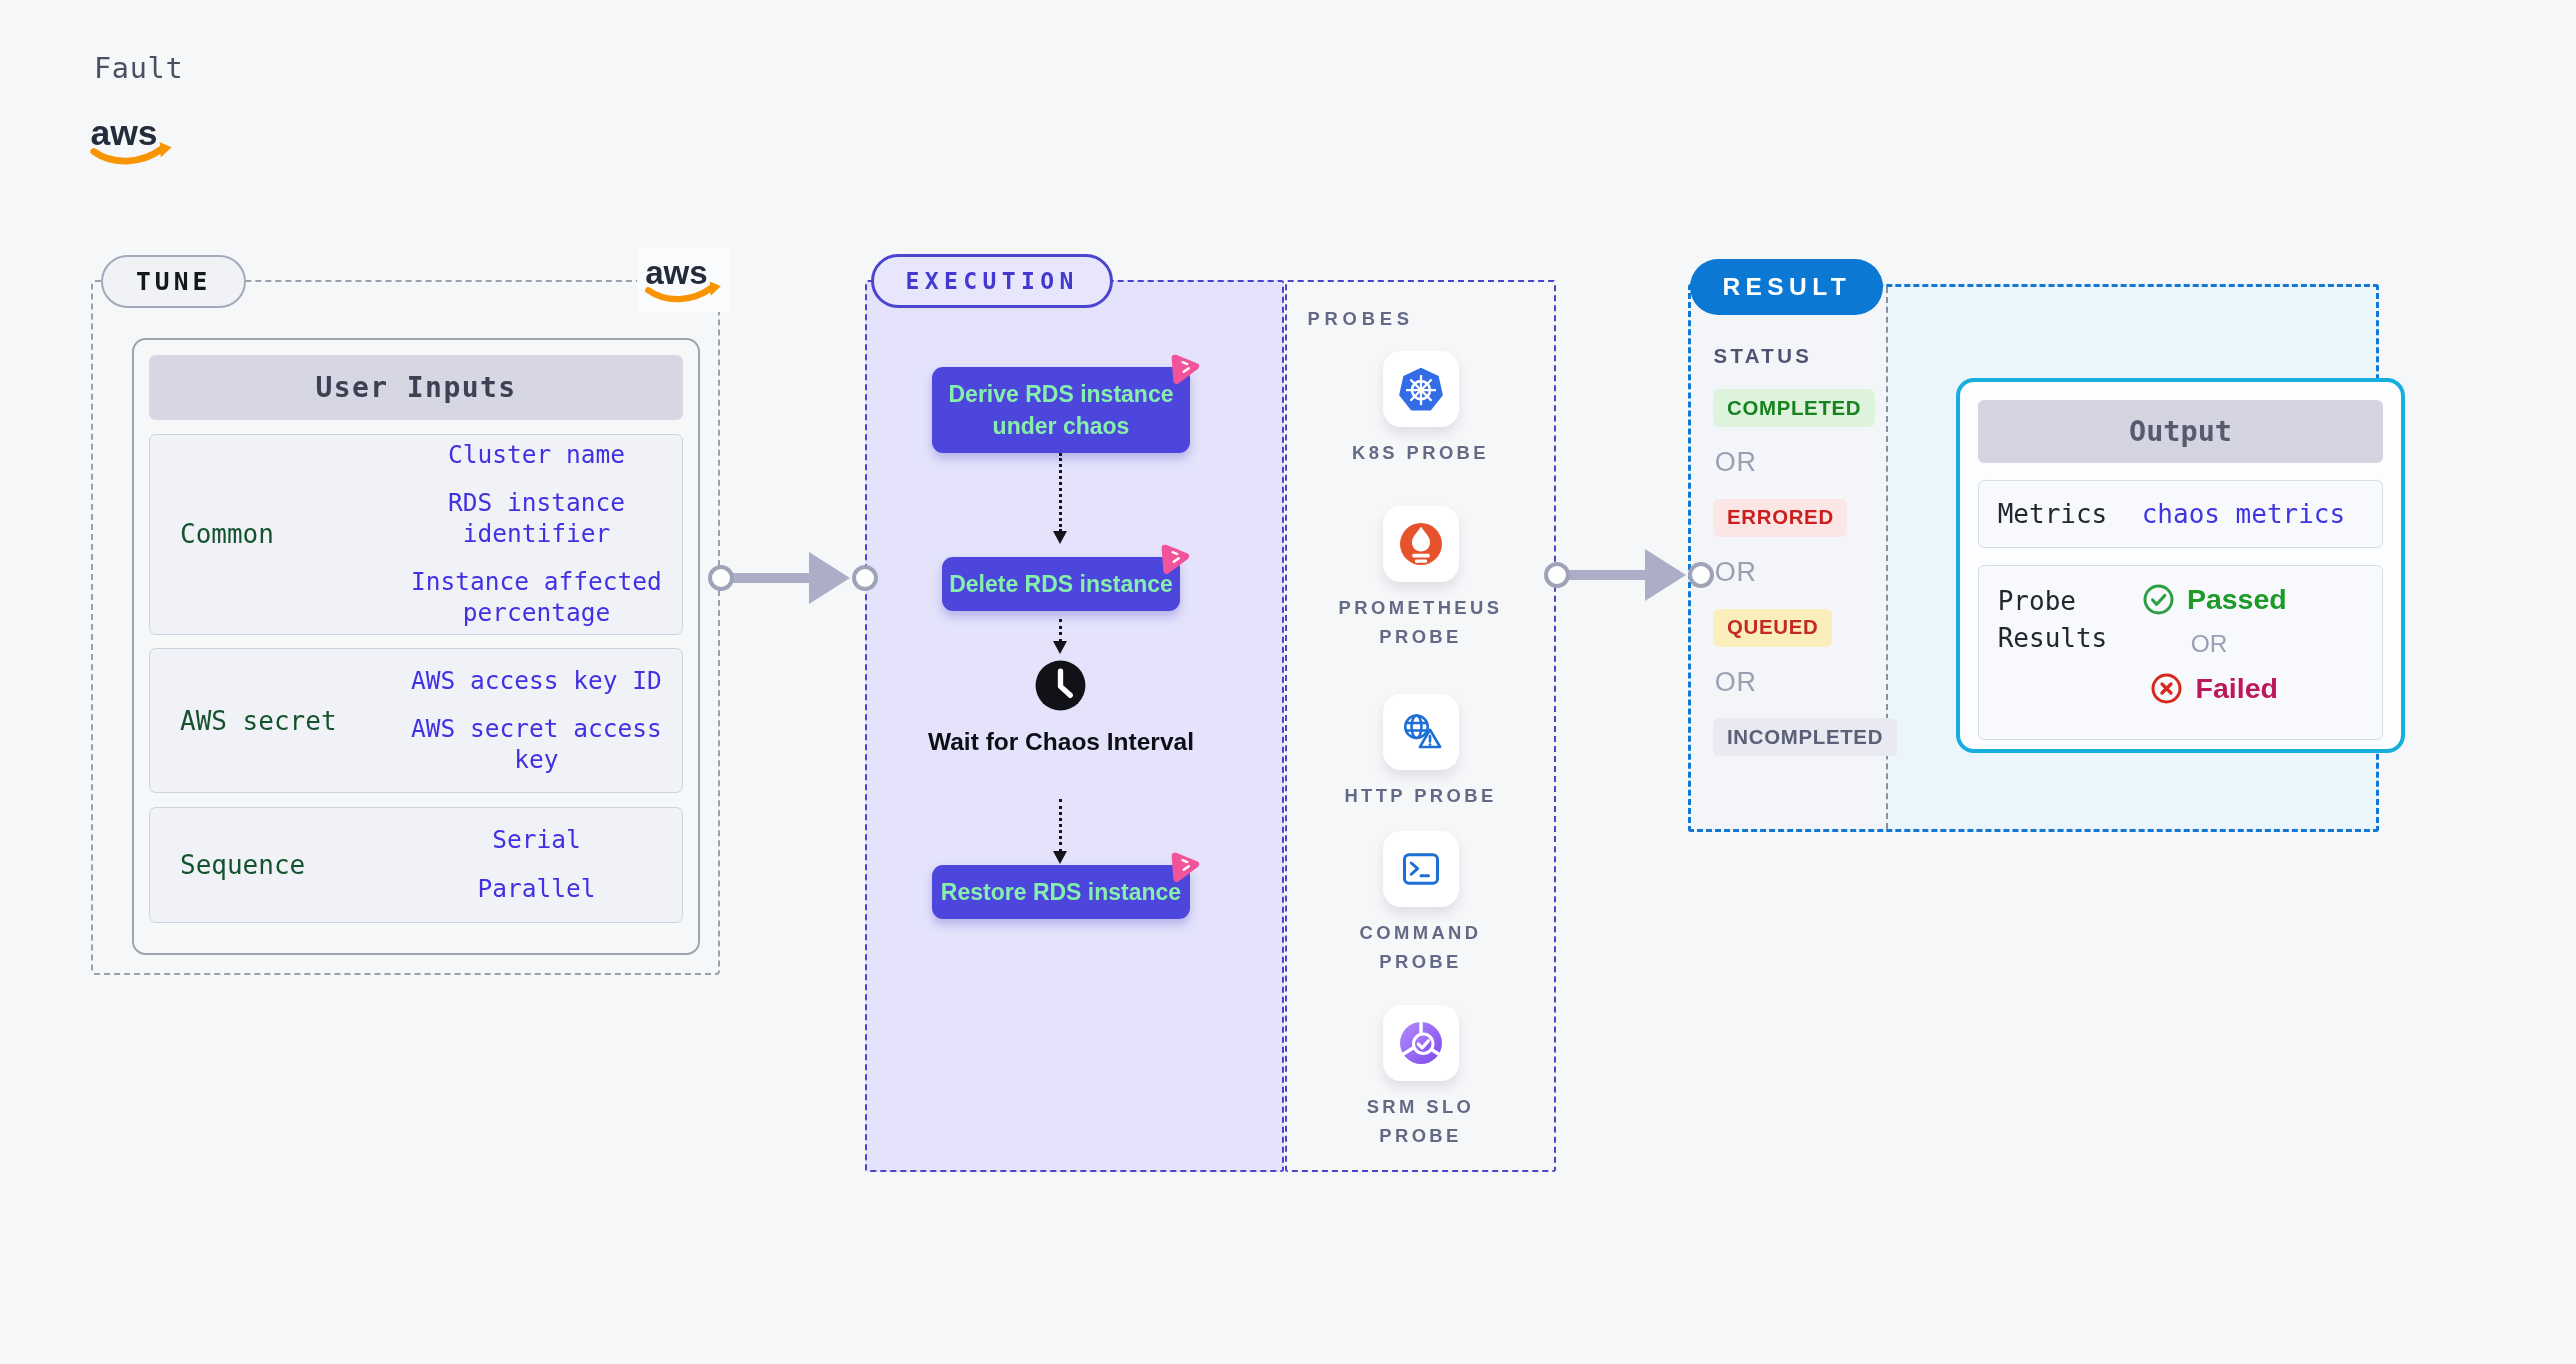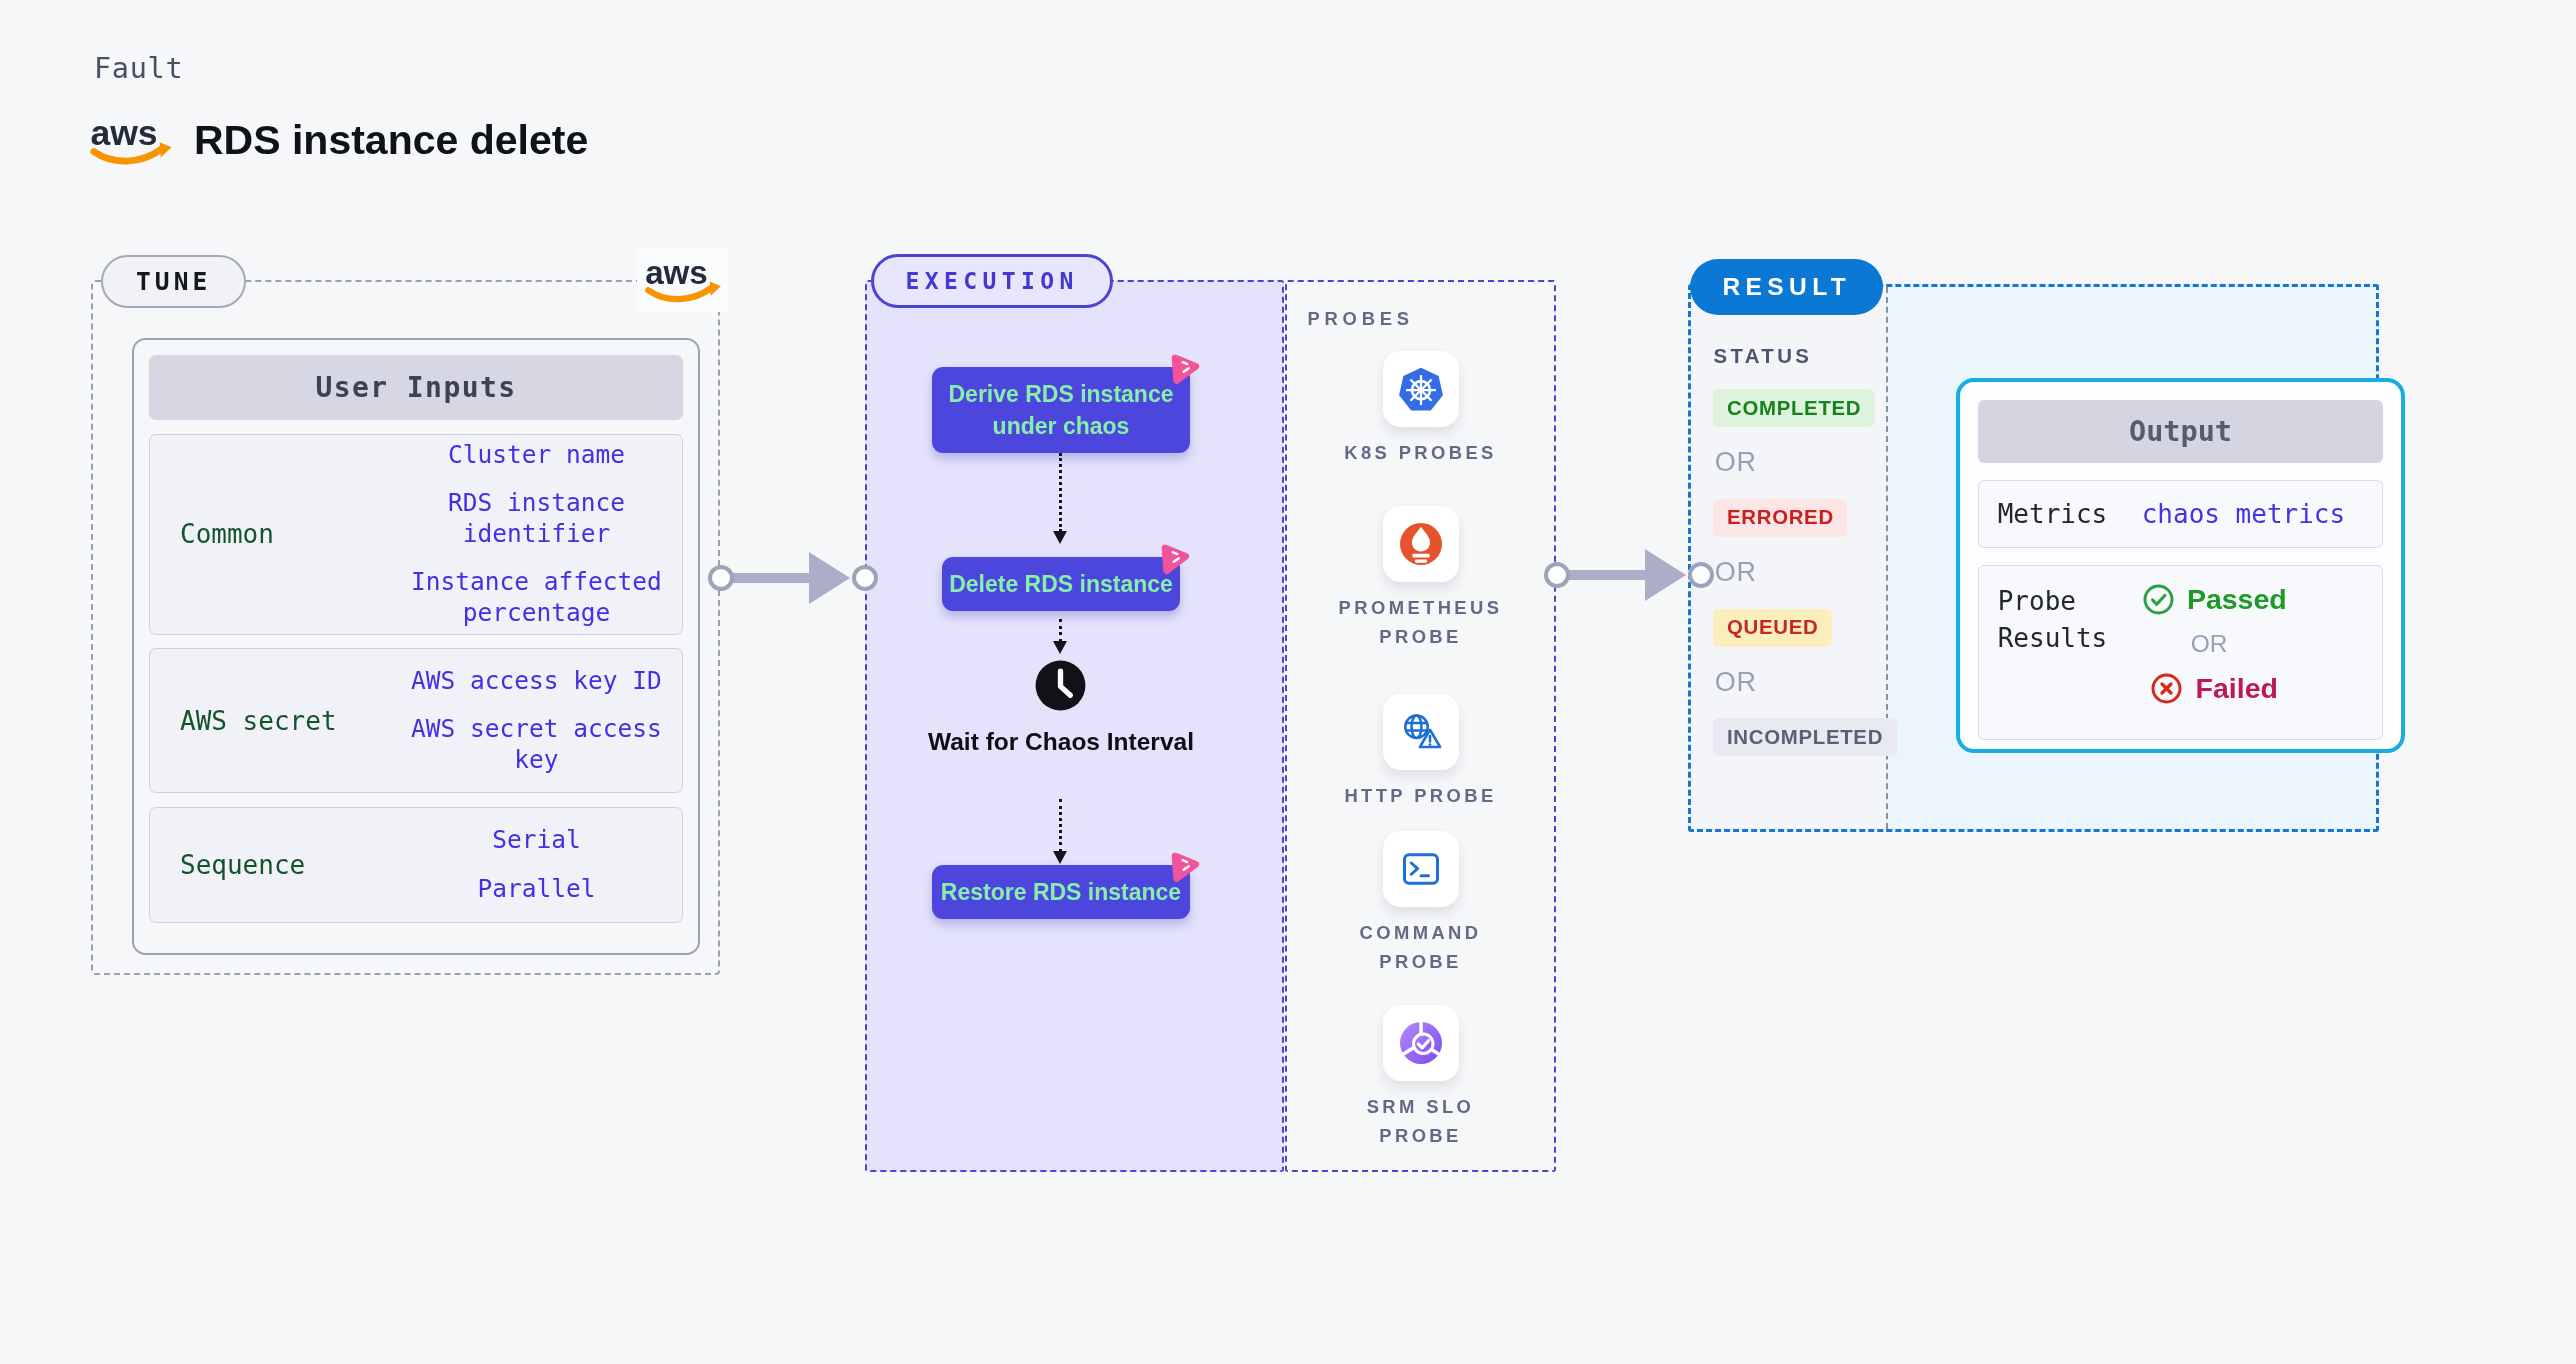--- a/index.html
+++ b/index.html
@@ -137,21 +137,20 @@
     </g>
   </defs>
 </svg>
 
 <div class="canvas">
 
   <div class="kicker">Fault</div>
   <svg class="hdr-logo" viewBox="0 0 104 62">
     <use href="#awsLogo"></use>
   </svg>
-  <div class="page-title">RDS instance delete</div>
 
   <div class="tune-box">
     <div class="pill tune-pill">TUNE</div>
     <div class="tune-aws">
       <svg width="82" height="50" viewBox="0 0 104 62">
           <use href="#awsLogo"></use>
         </svg>
     </div>
 
     <div class="ui-card">
@@ -244,21 +243,21 @@
               <line x1="32" y1="33.5" x2="46.1" y2="47.6"></line>
             <line x1="32" y1="33.5" x2="32" y2="53.5"></line>
               <line x1="32" y1="33.5" x2="17.9" y2="47.6"></line>
             <line x1="32" y1="33.5" x2="12" y2="33.5"></line>
               <line x1="32" y1="33.5" x2="17.9" y2="19.4"></line>
             <line x1="32" y1="33.5" x2="32" y2="13.5"></line>
               <line x1="32" y1="33.5" x2="46.1" y2="19.4"></line>
           </g>
         </svg>
       </div>
-      <div class="probe-label">K8S PROBES</div>
+      <div class="probe-label">K8S PROBE</div>
     </div>
 
     <div class="probe-item" style="top:224px;">
       <div class="probe-card">
         <svg width="48" height="48" viewBox="0 0 64 64">
           <circle cx="32" cy="32" r="28" fill="#e6522c"></circle>
           <path d="M32 9 C38 18 44 22 44 30 C44 37 38.5 42 32 42 C25.5 42 20 37 20 30 C20 22 26 18 32 9 Z" fill="#fff"></path>
           <rect x="20.5" y="45" width="23" height="5" rx="1.5" fill="#fff"></rect>
           <rect x="24" y="52.5" width="16" height="4.5" rx="1.5" fill="#fff"></rect>
         </svg>

